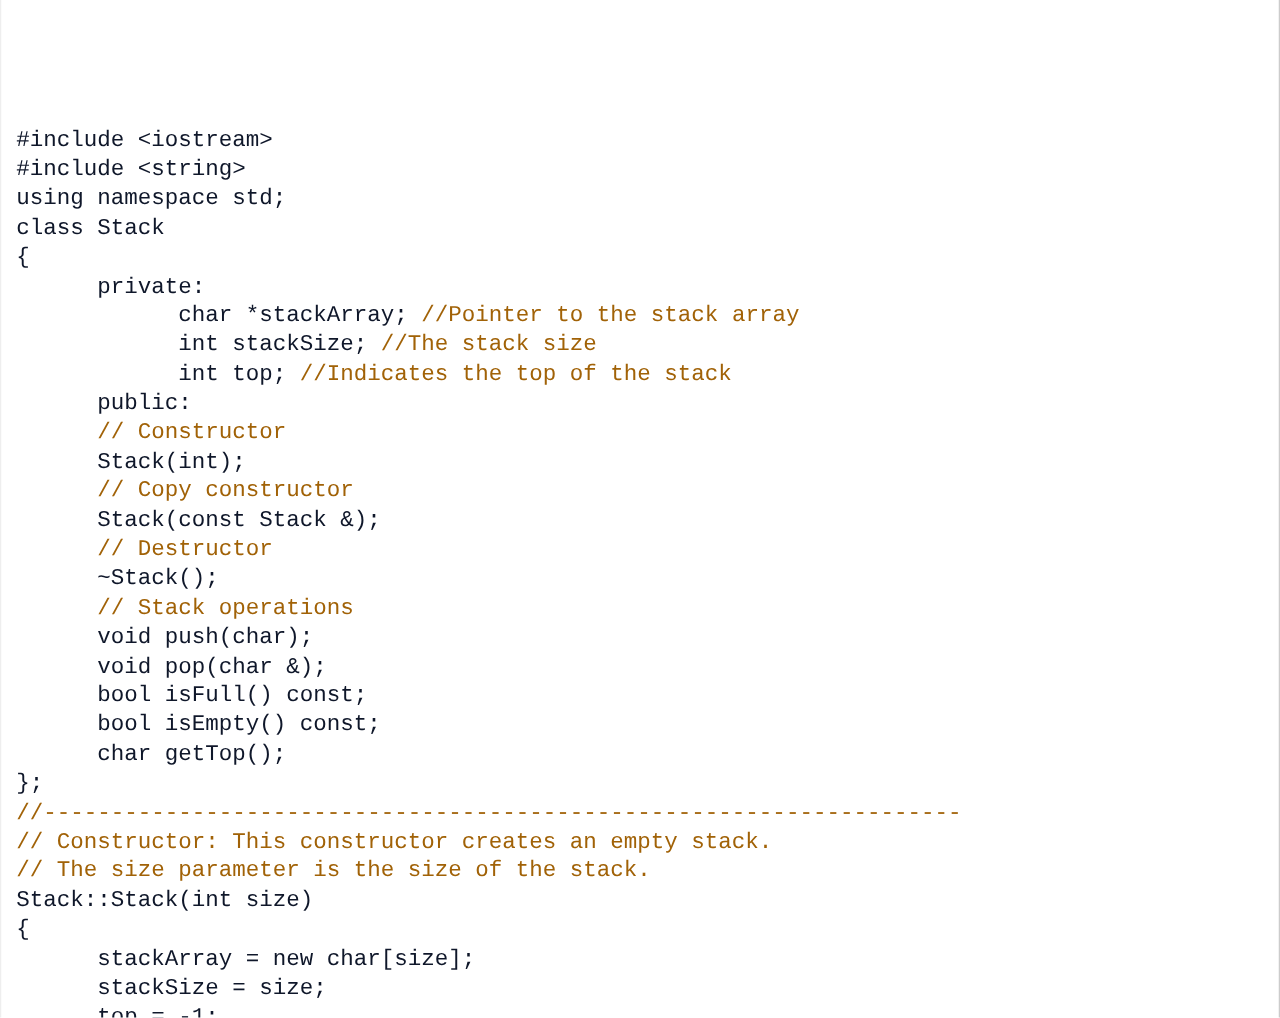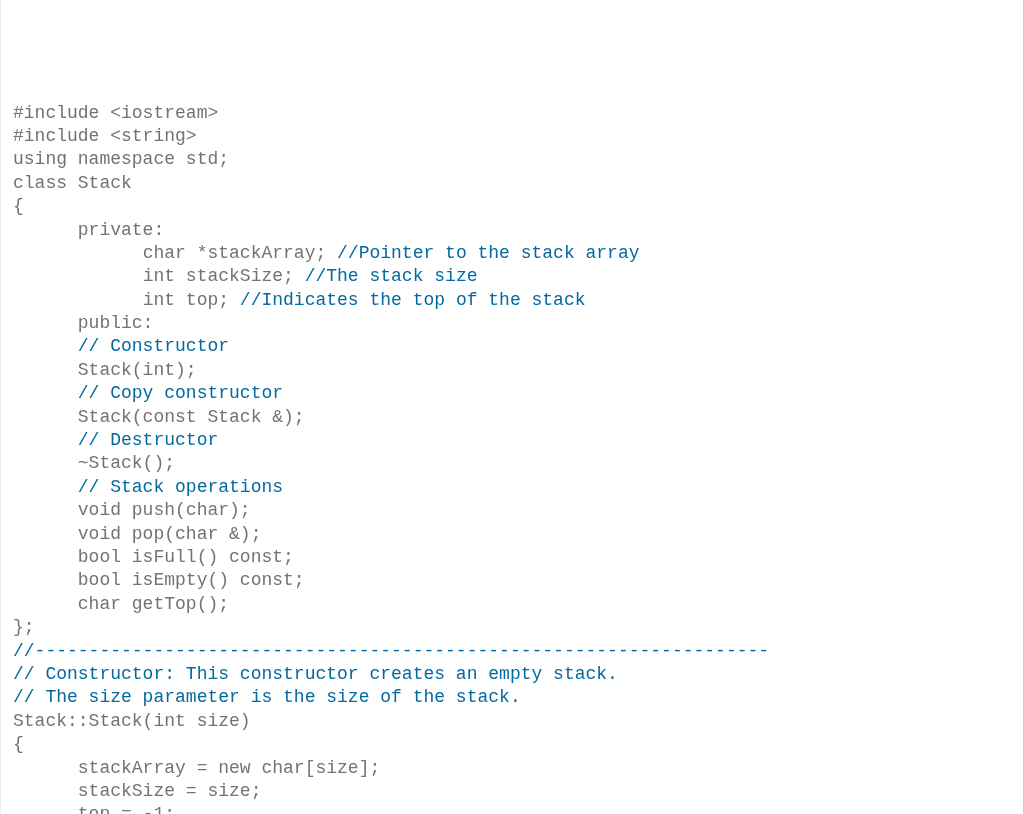--- a/index.html
+++ b/index.html
@@ -10,22 +10,22 @@
     line-height: 1.3;
     padding: 8px 12px;
     color: #000;
     white-space: pre;
     border-right: 1px solid #ccc;
     border-left: 1px solid #eee;
     width: 1024px;
     height: 814px;
     overflow: hidden;
   }
-  .c { color: #0369a1; } 
-  .k { color: #737373; }   
+  .c { color: #a16207; } 
+  .k { color: #0f172a; }   
 </style>
 </head>
 <body>
 
 
 
 <div id="code"><div><span class="k">#include &lt;iostream&gt;</span></div><div><span class="k">#include &lt;string&gt;</span></div><div><span class="k">using namespace std;</span></div><div><span class="k"></span></div><div><span class="k">class Stack</span></div><div><span class="k">{</span></div><div>      <span class="k">private:</span></div><div>            <span class="k">char *stackArray; </span><span class="c">//Pointer to the stack array</span></div><div>            <span class="k">int stackSize; </span><span class="c">//The stack size</span></div><div>            <span class="k">int top; </span><span class="c">//Indicates the top of the stack</span></div><div>      <span class="k">public:</span></div><div>      <span class="c">// Constructor</span></div><div>      <span class="k">Stack(int);</span></div><div>      <span class="c">// Copy constructor</span></div><div>      <span class="k">Stack(const Stack &amp;);</span></div><div>      <span class="c">// Destructor</span></div><div>      <span class="k">~Stack();</span></div><div>      <span class="c">// Stack operations</span></div><div>      <span class="k">void push(char);</span></div><div>      <span class="k">void pop(char &amp;);</span></div><div>      <span class="k">bool isFull() const;</span></div><div>      <span class="k">bool isEmpty() const;</span></div><div>      <span class="k">char getTop();</span></div><div><span class="k">};</span></div><div><span class="k"></span></div><div><span class="c">//--------------------------------------------------------------------</span></div><div><span class="c">// Constructor: This constructor creates an empty stack.</span></div><div><span class="c">// The size parameter is the size of the stack.</span></div><div><span class="k">Stack::Stack(int size)</span></div><div><span class="k">{</span></div><div>      <span class="k">stackArray = new char[size];</span></div><div>      <span class="k">stackSize = size;</span></div><div>      <span class="k">top = -1;</span></div></div>
 
 
 

